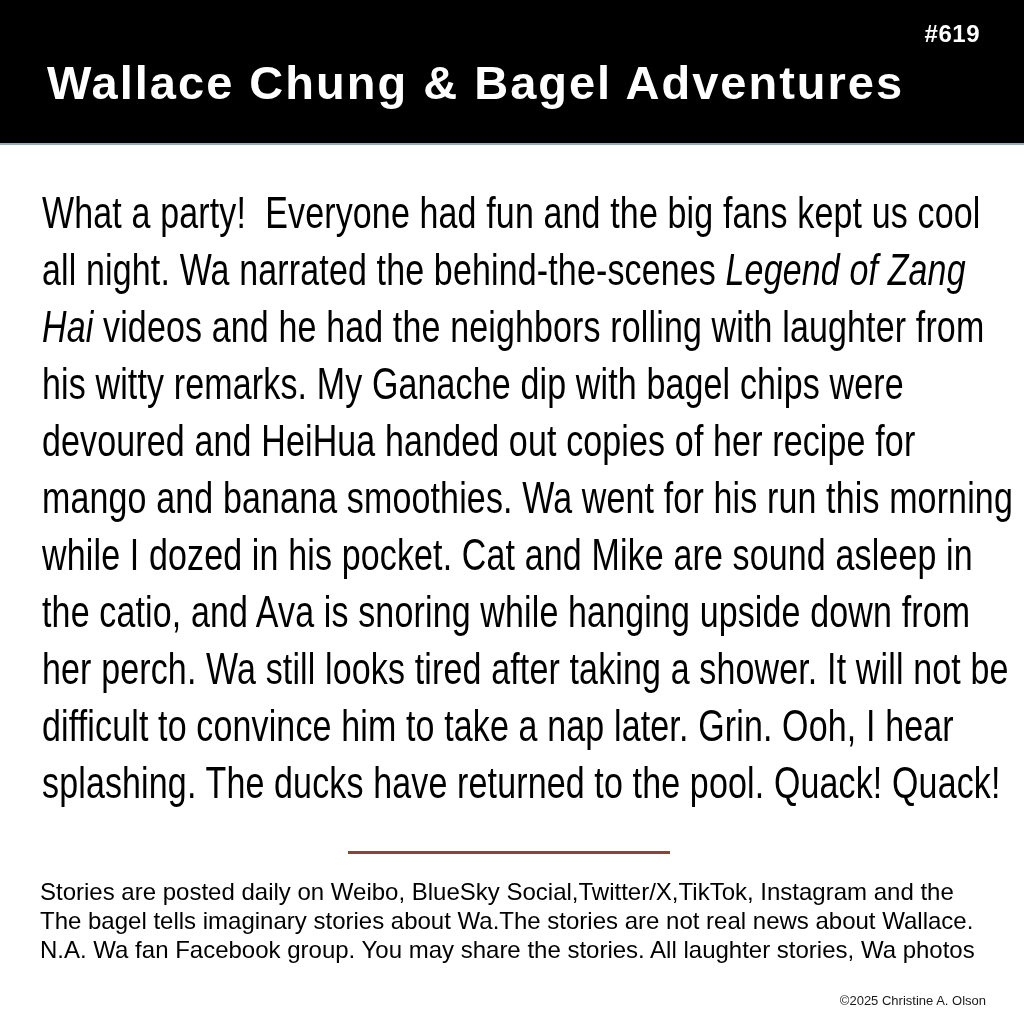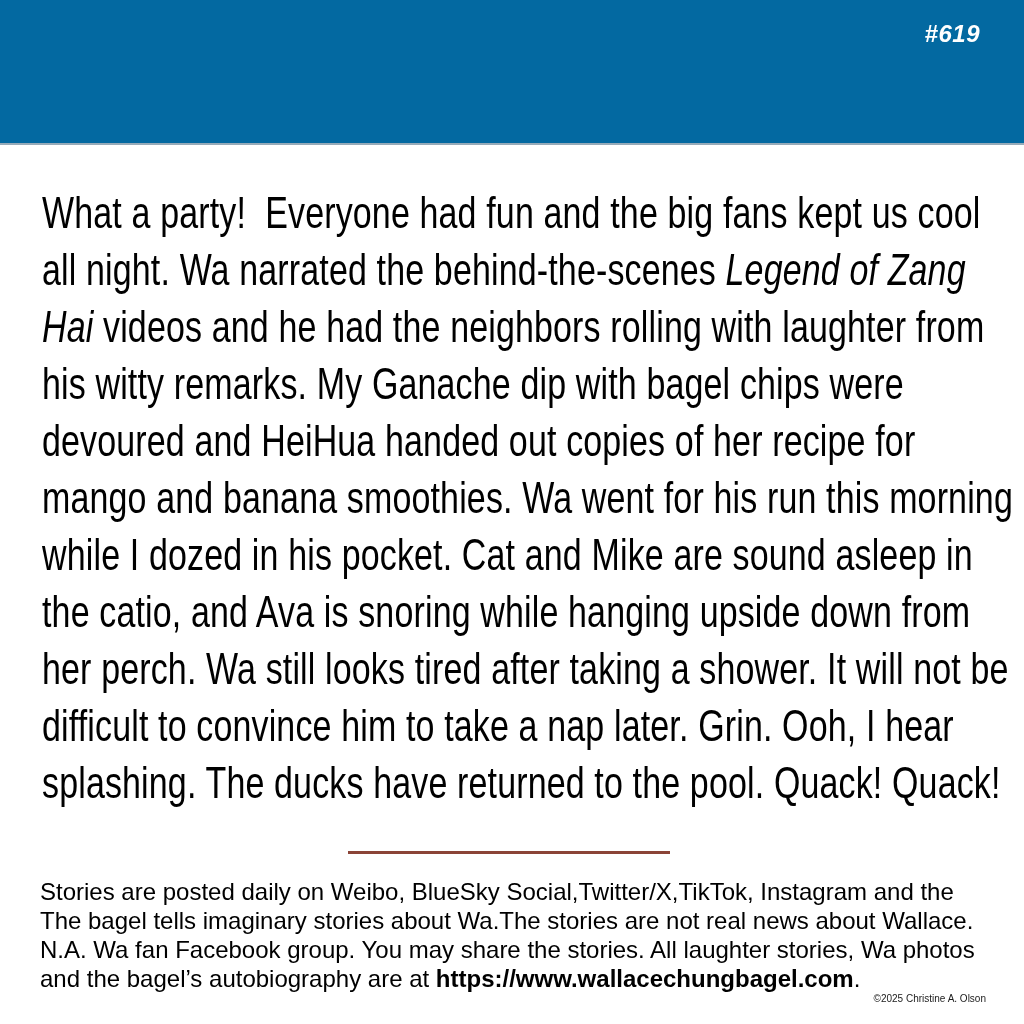--- a/index.html
+++ b/index.html
@@ -55,33 +55,34 @@
     width: max-content;
   }
   .divider {
     position: absolute;
     left: 348px; top: 851px;
     width: 322px; height: 3px;
     background: #8b4437;
   }
   .copyright {
     position: absolute; top: 993px; right: 38px;
-    font-size: 10px;
+    font-size: 13px;
     color: #1a1a1a;
     white-space: nowrap;
   }
   .seg-normal { font-style: normal; font-weight: normal; }
   .seg-italic { font-style: italic; }
   .seg-bold   { font-weight: bold; }
 </style>
 </head>
 <body style="background: rgb(255, 255, 255); color: rgb(0, 0, 0);">
 
-<div class="banner" style="background: #0369a1; font-style: italic;">
+<div class="banner" style="background: #000000;">
   <div class="issue" style="color: rgb(255, 255, 255);">#619</div>
+  <h1 class="title" style="color: rgb(255, 255, 255);">Wallace Chung &amp; Bagel Adventures</h1>
 </div>
 
 <div class="story" id="story" style="color: rgb(0, 0, 0);">
     <div class="story-line"><span class="seg-normal">What a party!  Everyone had fun and the big fans kept us cool</span></div>
     <div class="story-line"><span class="seg-normal">all night. Wa narrated the behind-the-scenes </span><span class="seg-italic">Legend of Zang</span></div>
     <div class="story-line"><span class="seg-italic">Hai</span><span class="seg-normal"> videos and he had the neighbors rolling with laughter from</span></div>
     <div class="story-line"><span class="seg-normal">his witty remarks. My Ganache dip with bagel chips were</span></div>
     <div class="story-line"><span class="seg-normal">devoured and HeiHua handed out copies of her recipe for</span></div>
     <div class="story-line"><span class="seg-normal">mango and banana smoothies. Wa went for his run this morning</span></div>
     <div class="story-line"><span class="seg-normal">while I dozed in his pocket. Cat and Mike are sound asleep in</span></div>
@@ -90,16 +91,15 @@
     <div class="story-line"><span class="seg-normal">difficult to convince him to take a nap later. Grin. Ooh, I hear</span></div>
     <div class="story-line"><span class="seg-normal">splashing. The ducks have returned to the pool. Quack! Quack!</span></div>
   </div>
 
 <div class="divider" style="background: rgb(139, 68, 55);"></div>
 
 <div class="footer" id="footer">
     <div class="footer-line"><span class="seg-normal">Stories are posted daily on Weibo, BlueSky Social,Twitter/X,TikTok, Instagram and the</span></div>
     <div class="footer-line"><span class="seg-normal">The bagel tells imaginary stories about Wa.The stories are not real news about Wallace.</span></div>
     <div class="footer-line"><span class="seg-normal">N.A. Wa fan Facebook group. You may share the stories. All laughter stories, Wa photos</span></div>
-    <div class="footer-line"><span class="seg-normal">and the bagel’s autobiography are at </span><span class="seg-bold">https://www.wallacechungbagel.com</span><span class="seg-normal">.</span></div>
   </div>
 
 <div class="copyright">©2025 Christine A. Olson</div>
 
 </body></html>

